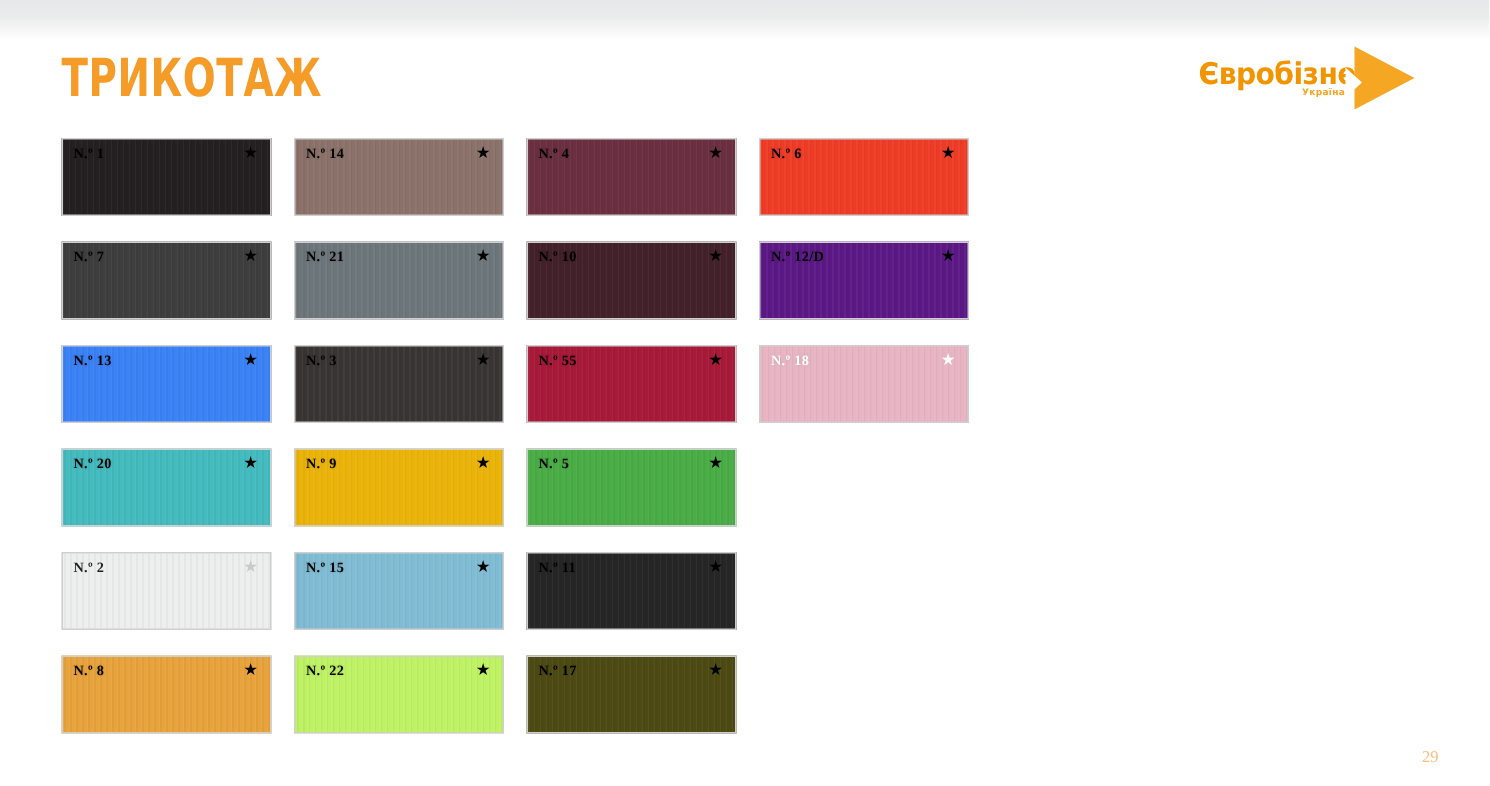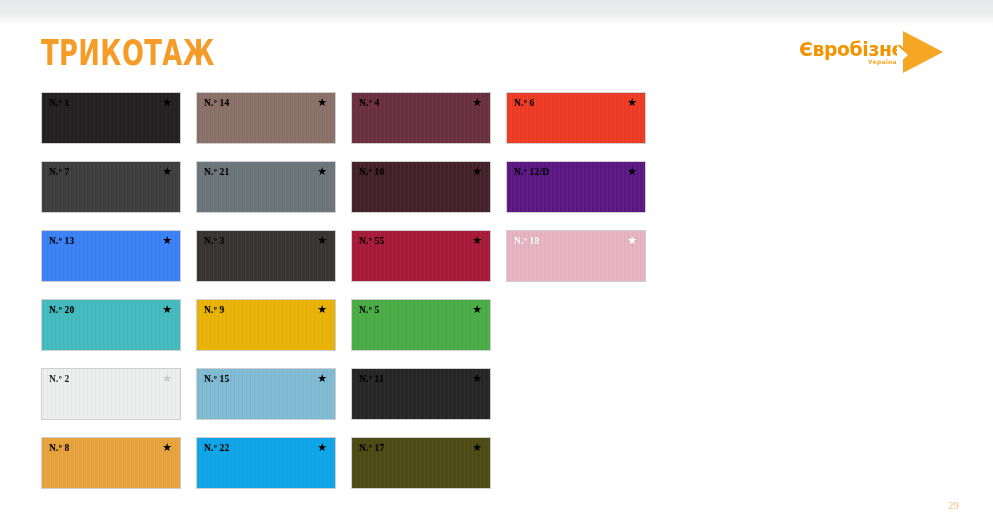--- a/index.html
+++ b/index.html
@@ -233,21 +233,21 @@
         <div class="tex"></div>
         <div class="lbl">N.º 11</div>
         <div class="star">★</div>
       </div>
       <div style="width: 140px; height: 52px;"></div>
       <div class="swatch" style="background: rgb(232, 163, 61);">
         <div class="tex"></div>
         <div class="lbl">N.º 8</div>
         <div class="star">★</div>
       </div>
-      <div class="swatch" style="background: #0ea5e9;">
+      <div class="swatch" style="background: #bef264;">
         <div class="tex"></div>
         <div class="lbl">N.º 22</div>
         <div class="star">★</div>
       </div>
       <div class="swatch" style="background: rgb(77, 74, 20);">
         <div class="tex"></div>
         <div class="lbl">N.º 17</div>
         <div class="star">★</div>
       </div>
       <div style="width: 140px; height: 52px;"></div>

